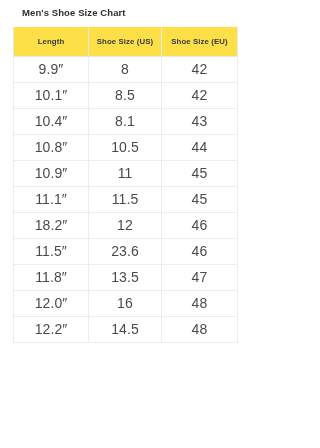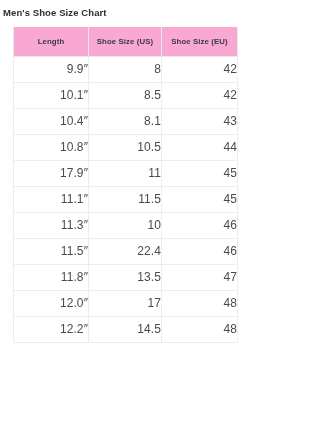--- a/index.html
+++ b/index.html
@@ -18,61 +18,61 @@
     background: #ffffff;
     position: relative;
     overflow: hidden;
   }
 
   .page-title {
     font-size: 9.5px;
     font-weight: bold;
     color: #2e2e2e;
     letter-spacing: 0.1px;
-    padding: 7px 0 0 3px;
+    padding: 7px 0 0 22px;
     line-height: 12px;
   }
 
   .table-wrap {
     margin: 8px 10px 0 13px;
   }
 
   table.size-chart {
     width: 224px;
     border-collapse: collapse;
     table-layout: fixed;
   }
 
   table.size-chart col.c-length { width: 75px; }
   table.size-chart col.c-us     { width: 73px; }
   table.size-chart col.c-eu     { width: 76px; }
 
   table.size-chart thead th {
-    background: #f9a8d4;
+    background: #fde047;
     color: #3a3a3a;
     font-size: 7.8px;
     font-weight: bold;
     letter-spacing: 0.1px;
     text-align: center;
     height: 29px;
     vertical-align: middle;
     border-right: 1px solid #e8e8e8;
     border-bottom: 1px solid #e8e8e8;
   }
 
   table.size-chart thead th:first-child {
     border-left: 1px solid #e8e8e8;
   }
 
   table.size-chart tbody td {
     background: #ffffff;
     color: #4a4a4a;
-    font-size: 12px;
+    font-size: 14px;
     font-weight: normal;
-    text-align: right;
+    text-align: center;
     height: 26px;
     vertical-align: middle;
     border-right: 1px solid #ededed;
     border-bottom: 1px solid #ededed;
     letter-spacing: 0.1px;
   }
 
   table.size-chart tbody td:first-child {
     border-left: 1px solid #ededed;
   }
@@ -113,47 +113,47 @@
             <td>10.4″</td>
             <td>8.1</td>
             <td>43</td>
           </tr>
           <tr>
             <td>10.8″</td>
             <td>10.5</td>
             <td>44</td>
           </tr>
           <tr>
-            <td>17.9″</td>
+            <td>10.9″</td>
             <td>11</td>
             <td>45</td>
           </tr>
           <tr>
             <td>11.1″</td>
             <td>11.5</td>
             <td>45</td>
           </tr>
           <tr>
-            <td>11.3″</td>
-            <td>10</td>
+            <td>18.2″</td>
+            <td>12</td>
             <td>46</td>
           </tr>
           <tr>
             <td>11.5″</td>
-            <td>22.4</td>
+            <td>23.6</td>
             <td>46</td>
           </tr>
           <tr>
             <td>11.8″</td>
             <td>13.5</td>
             <td>47</td>
           </tr>
           <tr>
             <td>12.0″</td>
-            <td>17</td>
+            <td>16</td>
             <td>48</td>
           </tr>
           <tr>
             <td>12.2″</td>
             <td>14.5</td>
             <td>48</td>
           </tr>
         </tbody>
     </table>
   </div>

